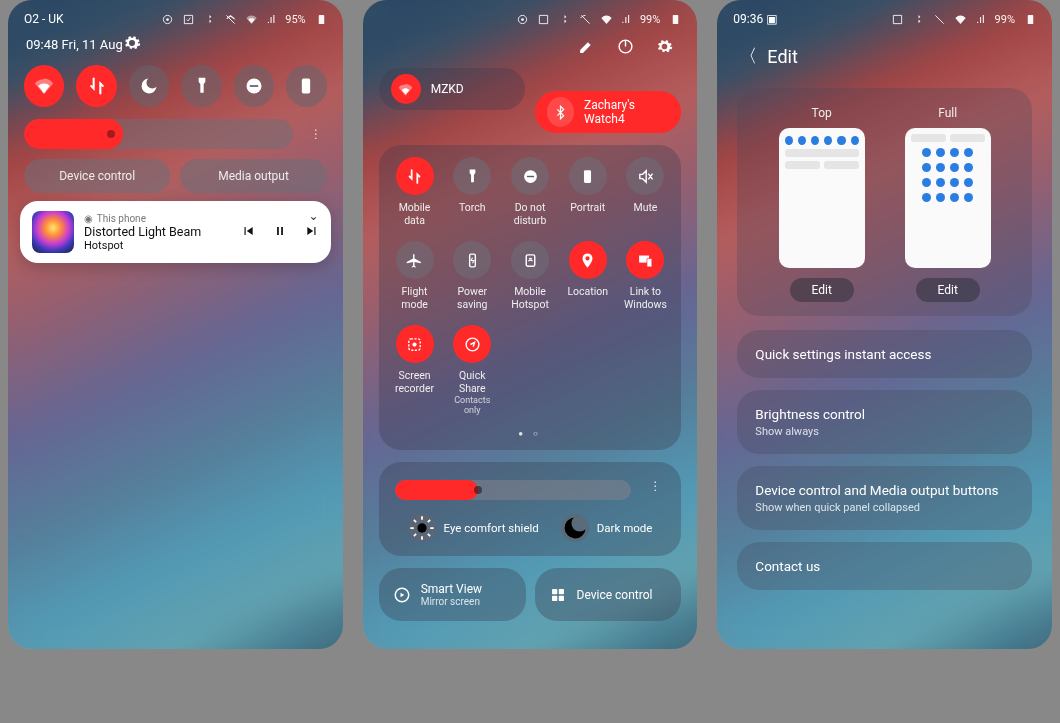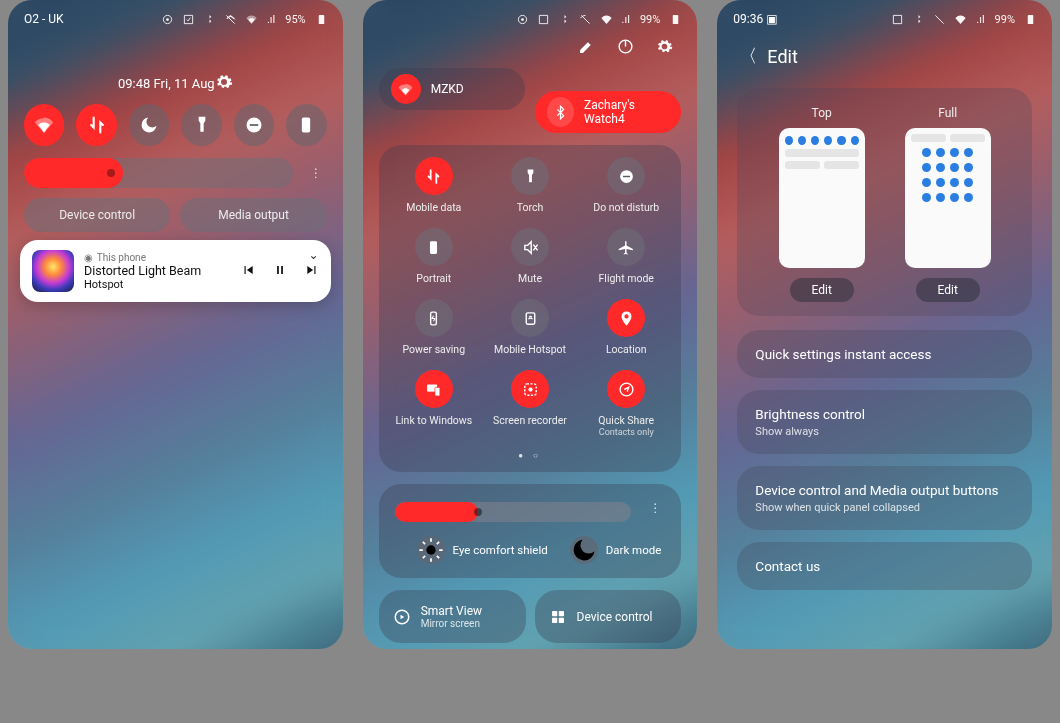--- a/index.html
+++ b/index.html
@@ -29,21 +29,21 @@
   background: rgba(0,0,0,0.08);
 }
 .content { position: relative; padding: 8px 10px; font-size: 12px; }
 
 
 .status-bar { display:flex; justify-content:space-between; align-items:center; height:22px; padding: 2px 6px; font-size:12px; }
 .status-icons { display:flex; gap:10px; align-items:center; font-size:11px; opacity:.95;}
 .status-icons svg { width:11px; height:11px; fill:#fff; }
 
 
-.time-row { display:flex; justify-content:center; align-items:center; padding:4px 8px 6px; font-size:13px;margin-top:39px;}
+.time-row { display:flex; justify-content:flex-start; align-items:center; padding:4px 8px 6px; font-size:13px;}
 .qt-row { display:flex; gap:12px; padding: 4px 6px; }
 .qt {
   width:42px;height:42px;border-radius:50%;
   display:flex;align-items:center;justify-content:center;
   background: rgba(100,100,110,0.55);
 }
 .qt.on { background:#ff2929; }
 .qt svg { width:20px; height:20px; fill:#fff;}
 .slider-row { display:flex; align-items:center; gap:10px; padding:8px 4px 8px 6px; }
 .slider {
@@ -91,33 +91,33 @@
 .connpill {
   flex:1; height:42px; border-radius:22px;
   display:flex; align-items:center; gap:10px; padding:0 12px;
   font-size:12px;
 }
 .connpill .ic { width:30px;height:30px;border-radius:50%; background:#ff2929; display:flex;align-items:center;justify-content:center;}
 .connpill .ic svg{width:15px;height:15px;fill:#fff;}
 .connpill.wifi { background: rgba(60,60,80,0.34);}
 .connpill.bt { background: #ff2929; margin-top: 23px;}
 .connpill.bt .ic { background: rgba(255,255,255,.15);}
-.tiles { display:grid; grid-template-columns: repeat(3,1fr); gap: 14px 6px;}
+.tiles { display:grid; grid-template-columns: repeat(5,1fr); gap: 14px 6px;}
 .tile { text-align:center; font-size:10.5px; color:#eee;}
 .tile .circ,.tile2 .circ {
   width:38px;height:38px;border-radius:50%;
   background: rgba(110,110,120,0.55);
   margin:0 auto 6px;
   display:flex;align-items:center;justify-content:center;
 }
 .tile.on .circ { background:#ff2929;}
 .tile svg,.tile2 svg{ width:17px;height:17px; fill:#fff;}
 .tile .sub { font-size:9px; opacity:.8;}
 .dots { text-align:center; margin-top:14px; font-size:8px; letter-spacing:4px; opacity:.8;}
-.feat-row { display:flex; gap:22px; justify-content:flex-end; padding:4px 10px;}
+.feat-row { display:flex; gap:22px; justify-content:center; padding:4px 10px;}
 .feat { display:flex; align-items:center; gap:8px; font-size:11.5px;}
 .feat .circ{width:28px;height:28px;border-radius:50%;background:rgba(100,100,110,.6);display:flex;align-items:center;justify-content:center;}
 .bigrow{ display:flex; gap:9px; margin:0 6px;}
 .bigtile{flex:1; background:rgba(60,60,80,.34); border-radius:22px; padding:14px; display:flex; gap:10px; align-items:center; font-size:12px;}
 .bigtile svg{width:18px;height:18px;fill:#fff;}
 .bigtile .sub{font-size:10px;opacity:.8;}
 .brightslider { position:relative; height:20px; border-radius:12px; background:rgba(130,130,140,.55); overflow:hidden; margin:4px 40px 10px 6px;}
 .brightslider .fill{position:absolute;top:0;left:0;bottom:0;background:#ff2929;border-radius:12px;}
 .brightslider .knob{position:absolute; top:50%; transform:translate(-50%,-50%); width:8px;height:8px;border-radius:50%;background:rgba(0,0,0,.45);}
 .bright-more{ position:absolute; right:20px; top:50%; transform:translateY(-50%); opacity:.85;}

